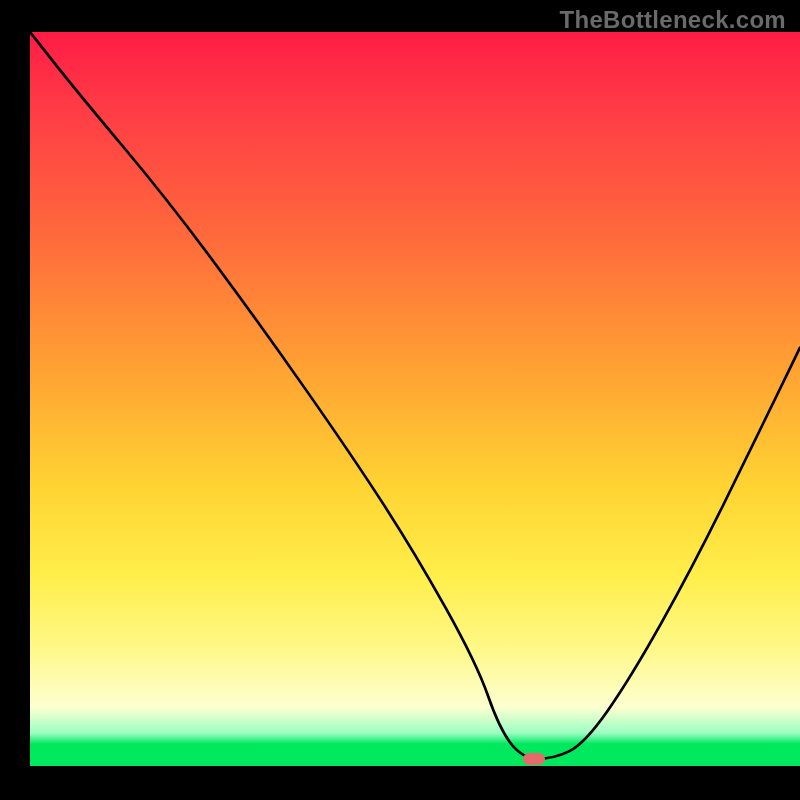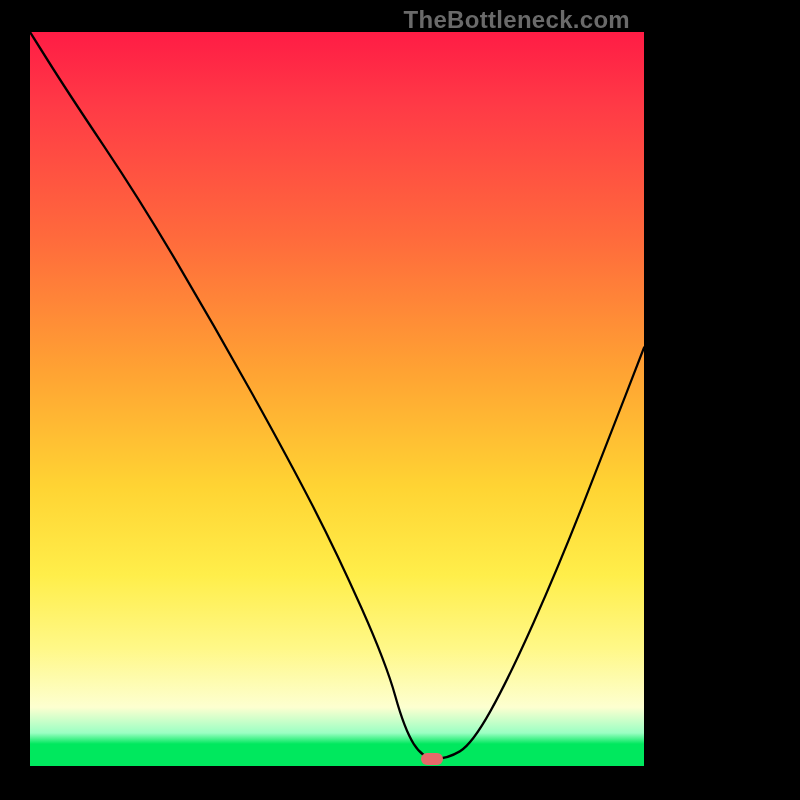--- a/index.html
+++ b/index.html
@@ -6,21 +6,21 @@
     margin: 0;
     padding: 0;
     width: 800px;
     height: 800px;
     background: #000;
     font-family: Arial, Helvetica, sans-serif;
     overflow: hidden;
   }
   .frame {
     position: relative;
-    width: 644px;
+    width: 800px;
     height: 800px;
     background: #000;
   }
   .watermark {
     position: absolute;
     top: 6px;
     right: 14px;
     font-size: 24px;
     font-weight: 600;
     color: #6a6a6a;

